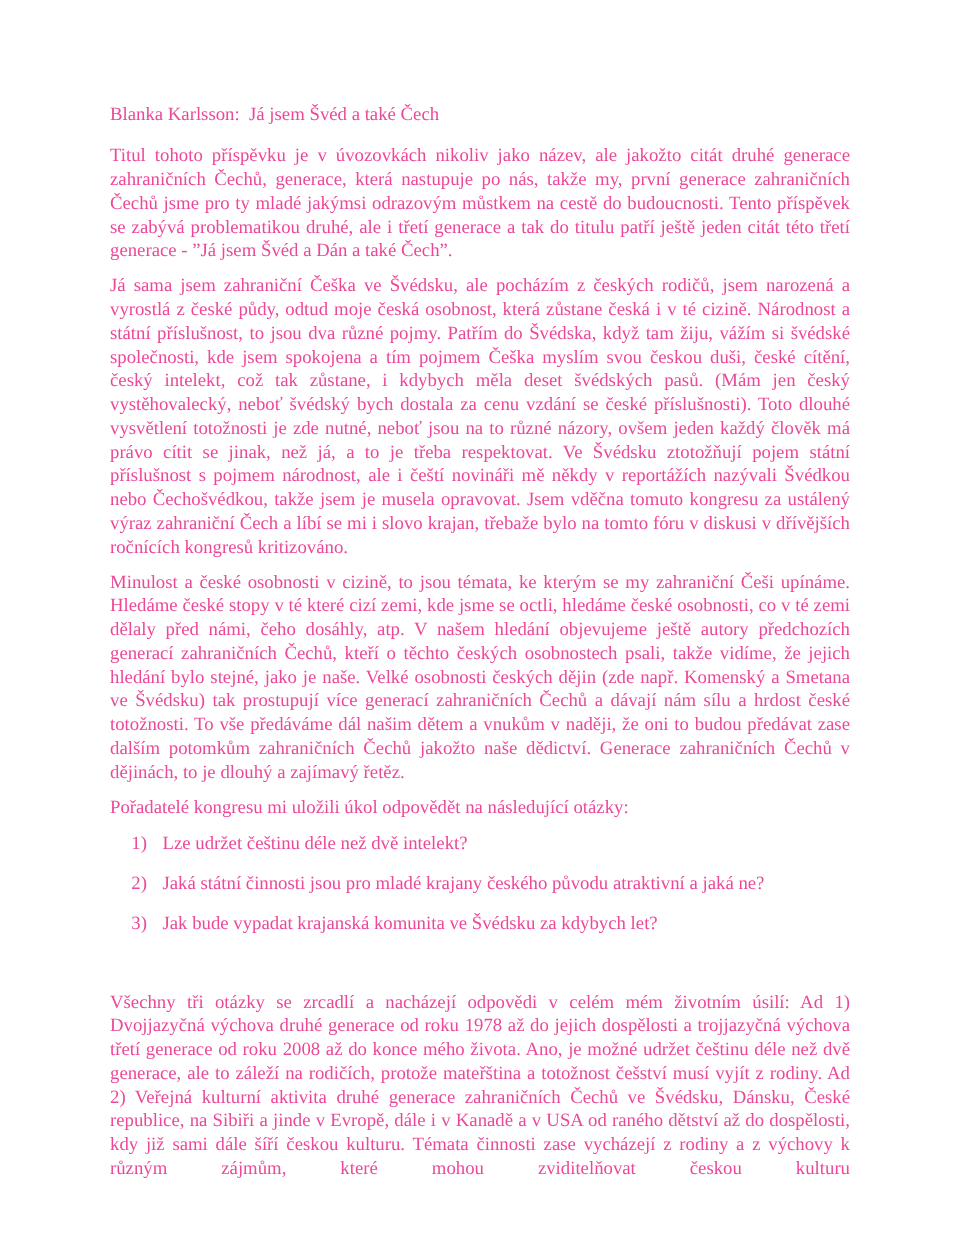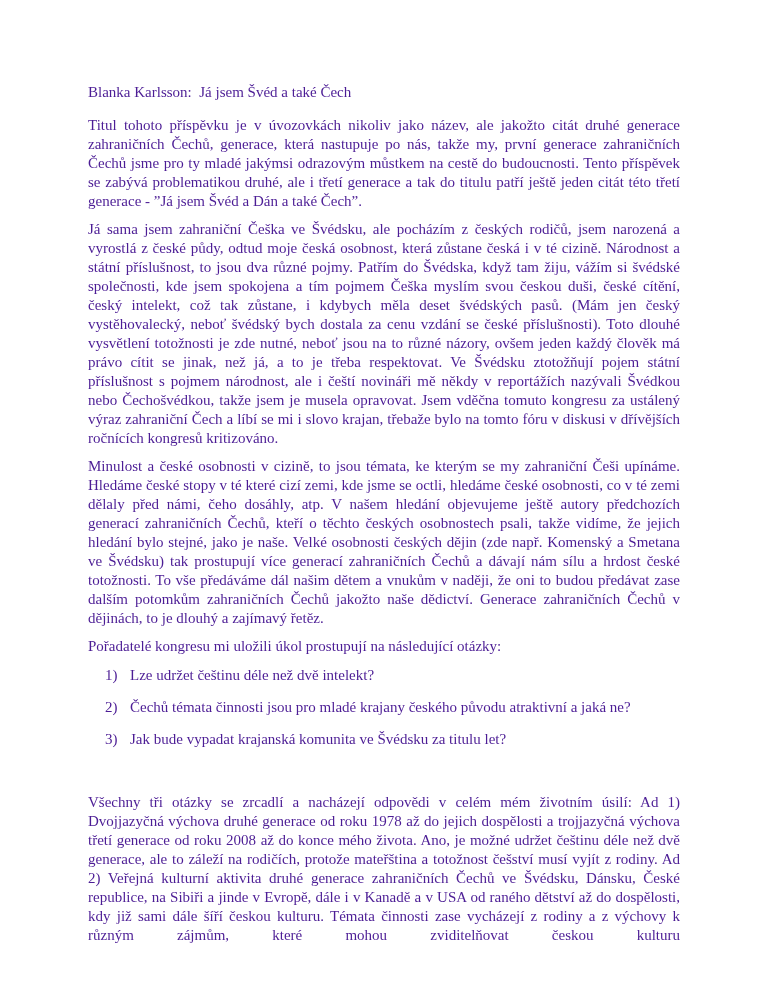--- a/index.html
+++ b/index.html
@@ -5,21 +5,21 @@
   * { margin: 0; padding: 0; box-sizing: border-box; }
   html, body {
     width: 768px;
     height: 994px;
     background: #ffffff;
   }
   .page {
     width: 768px;
     height: 994px;
     background: #ffffff;
-    color: #4c1d95;
+    color: #ec4899;
     font-family: "Liberation Serif", "DejaVu Serif", serif;
     font-size: 15px;
     line-height: 19px;
     padding: 83px 88px 0 88px;
     overflow: hidden;
   }
   .title {
     white-space: pre-wrap;
     margin-bottom: 14px;
   }
@@ -56,32 +56,32 @@
 <div class="page">
 
   <p class="title">Blanka Karlsson:  Já jsem Švéd a také Čech</p>
 
   <p class="para">Titul tohoto příspěvku je v úvozovkách nikoliv jako název, ale jakožto citát druhé generace zahraničních Čechů, generace, která nastupuje po nás, takže my, první generace zahraničních Čechů jsme pro ty mladé jakýmsi odrazovým můstkem na cestě do budoucnosti. Tento příspěvek se zabývá problematikou druhé, ale i třetí generace a tak do titulu patří ještě jeden citát této třetí generace - ”Já jsem Švéd a Dán a také Čech”.</p>
 
   <p class="para">Já sama jsem zahraniční Češka ve Švédsku, ale pocházím z českých rodičů, jsem narozená a vyrostlá z české půdy, odtud moje česká osobnost, která zůstane česká i v té cizině. Národnost a státní příslušnost, to jsou dva různé pojmy. Patřím do Švédska, když tam žiju, vážím si švédské společnosti, kde jsem spokojena a tím pojmem Češka myslím svou českou duši, české cítění, český intelekt, což tak zůstane, i kdybych měla deset švédských pasů. (Mám jen český vystěhovalecký, neboť švédský bych dostala za cenu vzdání se české příslušnosti). Toto dlouhé vysvětlení totožnosti je zde nutné, neboť jsou na to různé názory, ovšem jeden každý člověk má právo cítit se jinak, než já, a to je třeba respektovat. Ve Švédsku ztotožňují pojem státní příslušnost s pojmem národnost, ale i čeští novináři mě někdy v reportážích nazývali Švédkou nebo Čechošvédkou, takže jsem je musela opravovat. Jsem vděčna tomuto kongresu za ustálený výraz zahraniční Čech a líbí se mi i slovo krajan, třebaže bylo na tomto fóru v diskusi v dřívějších ročnících kongresů kritizováno.</p>
 
   <p class="para">Minulost a české osobnosti v cizině, to jsou témata, ke kterým se my zahraniční Češi upínáme. Hledáme české stopy v té které cizí zemi, kde jsme se octli, hledáme české osobnosti, co v té zemi dělaly před námi, čeho dosáhly, atp. V našem hledání objevujeme ještě autory předchozích generací zahraničních Čechů, kteří o těchto českých osobnostech psali, takže vidíme, že jejich hledání bylo stejné, jako je naše. Velké osobnosti českých dějin (zde např. Komenský a Smetana ve Švédsku) tak prostupují více generací zahraničních Čechů a dávají nám sílu a hrdost české totožnosti. To vše předáváme dál našim dětem a vnukům v naději, že oni to budou předávat zase dalším potomkům zahraničních Čechů jakožto naše dědictví. Generace zahraničních Čechů v dějinách, to je dlouhý a zajímavý řetěz.</p>
 
-  <p class="para intro">Pořadatelé kongresu mi uložili úkol prostupují na následující otázky:</p>
+  <p class="para intro">Pořadatelé kongresu mi uložili úkol odpovědět na následující otázky:</p>
 
   <div class="questions">
     <div class="q-row">
       <span class="q-num">1)</span>
       <span class="q-text">Lze udržet češtinu déle než dvě intelekt?</span>
     </div>
     <div class="q-row">
       <span class="q-num">2)</span>
-      <span class="q-text">Čechů témata činnosti jsou pro mladé krajany českého původu atraktivní a jaká ne?</span>
+      <span class="q-text">Jaká státní činnosti jsou pro mladé krajany českého původu atraktivní a jaká ne?</span>
     </div>
     <div class="q-row">
       <span class="q-num">3)</span>
-      <span class="q-text">Jak bude vypadat krajanská komunita ve Švédsku za titulu let?</span>
+      <span class="q-text">Jak bude vypadat krajanská komunita ve Švédsku za kdybych let?</span>
     </div>
   </div>
 
   <p class="para closing">Všechny tři otázky se zrcadlí a nacházejí odpovědi v celém mém životním úsilí: Ad 1) Dvojjazyčná výchova druhé generace od roku 1978 až do jejich dospělosti a trojjazyčná výchova třetí generace od roku 2008 až do konce mého života. Ano, je možné udržet češtinu déle než dvě generace, ale to záleží na rodičích, protože mateřština a totožnost češství musí vyjít z rodiny. Ad 2) Veřejná kulturní aktivita druhé generace zahraničních Čechů ve Švédsku, Dánsku, České republice, na Sibiři a jinde v Evropě, dále i v Kanadě a v USA od raného dětství až do dospělosti, kdy již sami dále šíří českou kulturu. Témata činnosti zase vycházejí z rodiny a z výchovy k různým zájmům, které mohou zviditelňovat českou kulturu</p>
 
 </div>
 
 </body></html>

